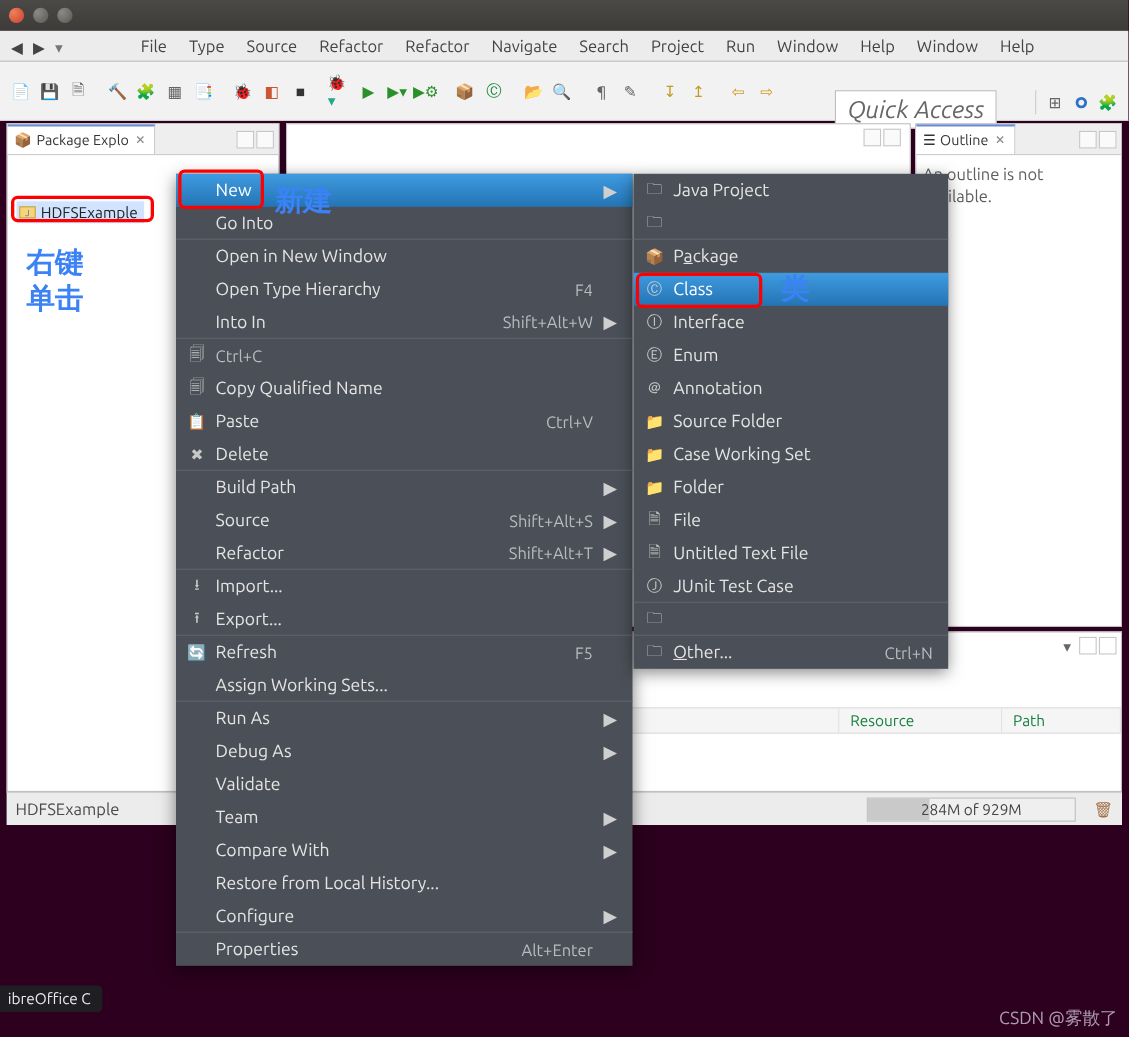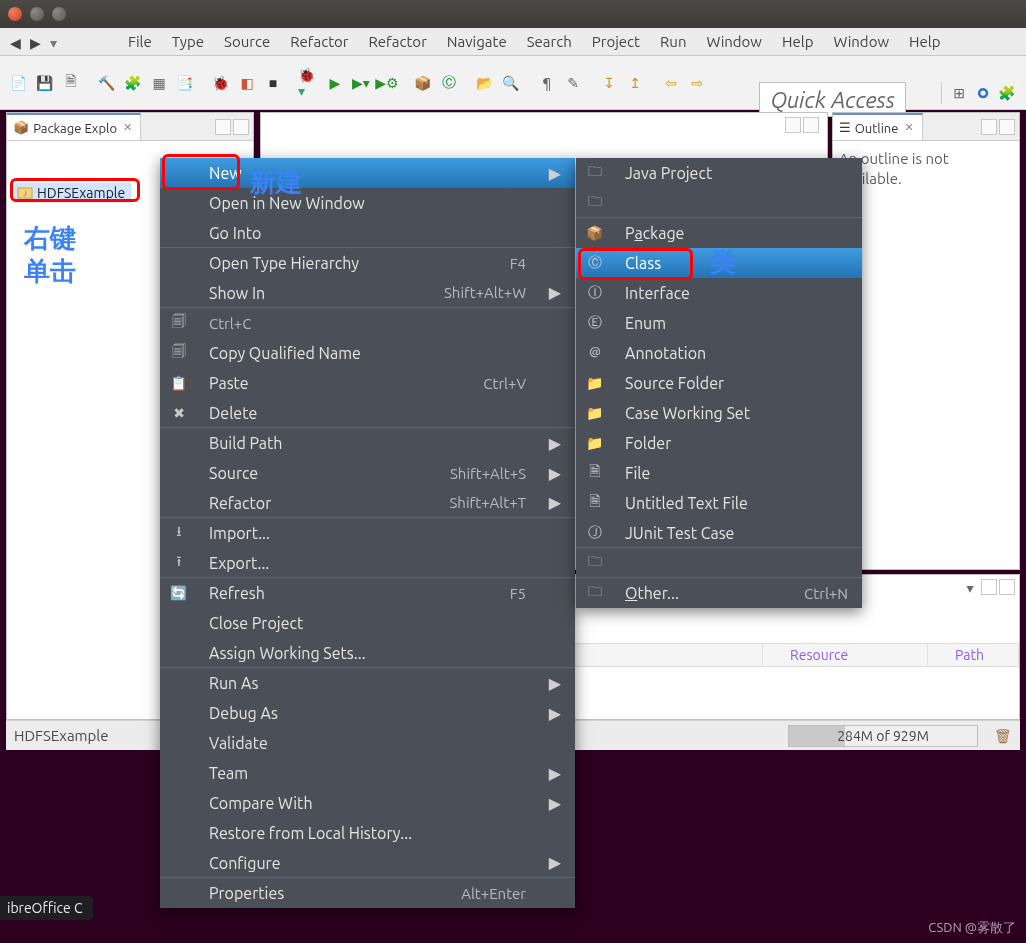--- a/index.html
+++ b/index.html
@@ -49,56 +49,56 @@
   .java-proj-icon svg { display:block; }
 
   .annot-red-box { position:absolute; border:3px solid #ff0000; border-radius:6px; }
   .annot-red-text { position:absolute; color:#3b82f6; font-size:26px; font-weight:700; line-height:1.25; }
 
   
   .ctxmenu { position:absolute; background:#4b4f57; color:#e4e4e4; font-size:16px;
     box-shadow:0 4px 14px rgba(0,0,0,.5); }
   .ctx-main { top:158px; left:160px; width:415px; }
   .ctx-sub  { top:158px; left:576px; width:286px; }
-  .ctx-item { height:30px; display:flex; align-items:center; padding:0 14px 0 10px; gap:21px; position:relative; }
+  .ctx-item { height:30px; display:flex; align-items:center; padding:0 14px 0 10px; gap:8px; position:relative; }
   .ctx-item.sep-after { border-bottom:1px solid #60646c; }
   .ctx-item .ico { width:18px; display:flex; justify-content:center; color:#c8c8c8; font-size:14px; }
   .ctx-item .lbl { flex:1; }
   .ctx-item .accel { color:#b8bbc0; font-size:15px; }
   .ctx-item .arrow { width:14px; text-align:right; color:#cfcfcf; }
   .ctx-item.hover { background: linear-gradient(#3f9be0, #2474b4); color:#fff; }
   .ctx-item.hover .accel { color:#ecf4fb; }
   u { text-decoration: underline; }
 
   
   .editor { position:absolute; top:112px; left:260px; width:568px; height:458px; background:#fff; border:1px solid #c0c0c0; }
   .editor .view-ctrls{position:absolute; right:4px; top:4px;}
 
   
   .outline { position:absolute; top:112px; left:832px; width:188px; height:458px; background:#fff; border:1px solid #c0c0c0; }
   .outline .body { padding:8px 6px; color:#5e5e5e; font-size:15px; line-height:1.35; }
 
   
   .problems { position:absolute; top:574px; left:260px; width:760px; height:146px; background:#fff; border:1px solid #c0c0c0; }
-  .problems .tblhead { position:absolute; top:68px; left:0; right:0; height:24px; background:#f5f5f5; border-top:1px solid #dcdcdc; border-bottom:1px solid #dcdcdc; display:flex; color:#8b5cf6;gap:17px; }
+  .problems .tblhead { position:absolute; top:68px; left:0; right:0; height:24px; background:#f5f5f5; border-top:1px solid #dcdcdc; border-bottom:1px solid #dcdcdc; display:flex; color:#15803d; }
   .problems .th { padding:3px 10px; border-right:1px solid #e2e2e2; }
   .problems .tb { position:absolute; right:4px; top:4px; display:flex; gap:2px;}
   .problems .tb span{width:18px;height:18px;}
 
   
   .status { position:absolute; top:720px; left:6px; right:6px; height:30px; background:#ececec; border-top:1px solid #d0d0d0; display:flex; align-items:center; padding:0 8px; gap:16px; }
   .status .proj { color:#4a4a4a; font-size:15px; }
   .heap { margin-left:auto; width:190px; height:22px; position:relative; border:1px solid #bfbfbf; background:#efefef; display:flex; align-items:center; justify-content:center; color:#444; }
   .heap .fill { position:absolute; left:0; top:0; bottom:0; width:30%; background:#c9c9c9; }
   .heap span { position:relative; z-index:1; }
   .trash { width:18px; color:#a07046; }
 
   
   .taskchip { position:absolute; left:-3px; top:896px; background:#1f1f23; color:#e8e8e8; padding:4px 10px; border-radius:4px; font-size:14px; }
-  .watermark { position:absolute; right:10px; bottom:6px; color:#cfc4d6; font-size:13px; opacity:.8; }
+  .watermark { position:absolute; right:10px; bottom:6px; color:#cfc4d6; font-size:16px; opacity:.8; }
 
 </style>
 </head>
 <body>
 
 <div class="titlebar">
   <span class="win-btn win-close"></span>
   <span class="win-btn win-min"></span>
   <span class="win-btn win-max"></span>
 </div>
@@ -234,41 +234,41 @@
   <span class="trash">🗑</span>
 </div>
 
 <div class="ctxmenu ctx-main" id="ctx-main">
     <div class="ctx-item hover">
       <span class="ico"></span>
       <span class="lbl">New</span>
       <span class="accel"></span>
       <span class="arrow">▶</span>
     </div>
+    <div class="ctx-item sep-after">
+      <span class="ico"></span>
+      <span class="lbl">Go Into</span>
+      <span class="accel"></span>
+      <span class="arrow"></span>
+    </div>
     <div class="ctx-item">
       <span class="ico"></span>
       <span class="lbl">Open in New Window</span>
-      <span class="accel"></span>
-      <span class="arrow"></span>
-    </div>
-    <div class="ctx-item sep-after">
-      <span class="ico"></span>
-      <span class="lbl">Go Into</span>
       <span class="accel"></span>
       <span class="arrow"></span>
     </div>
     <div class="ctx-item">
       <span class="ico"></span>
       <span class="lbl">Open Type Hierarchy</span>
       <span class="accel">F4</span>
       <span class="arrow"></span>
     </div>
     <div class="ctx-item sep-after">
       <span class="ico"></span>
-      <span class="lbl">Show In</span>
+      <span class="lbl">Into In</span>
       <span class="accel">Shift+Alt+W</span>
       <span class="arrow">▶</span>
     </div>
     <div class="ctx-item">
       <span class="ico">🗐</span>
       <span class="accel">Ctrl+C</span>
       <span class="arrow"></span>
     </div>
     <div class="ctx-item">
       <span class="ico">🗐</span>
@@ -315,26 +315,20 @@
     <div class="ctx-item sep-after">
       <span class="ico">⭱</span>
       <span class="lbl">Export...</span>
       <span class="accel"></span>
       <span class="arrow"></span>
     </div>
     <div class="ctx-item">
       <span class="ico">🔄</span>
       <span class="lbl">Refresh</span>
       <span class="accel">F5</span>
-      <span class="arrow"></span>
-    </div>
-    <div class="ctx-item">
-      <span class="ico"></span>
-      <span class="lbl">Close Project</span>
-      <span class="accel"></span>
       <span class="arrow"></span>
     </div>
     <div class="ctx-item sep-after">
       <span class="ico"></span>
       <span class="lbl">Assign Working Sets...</span>
       <span class="accel"></span>
       <span class="arrow"></span>
     </div>
     <div class="ctx-item">
       <span class="ico"></span>

